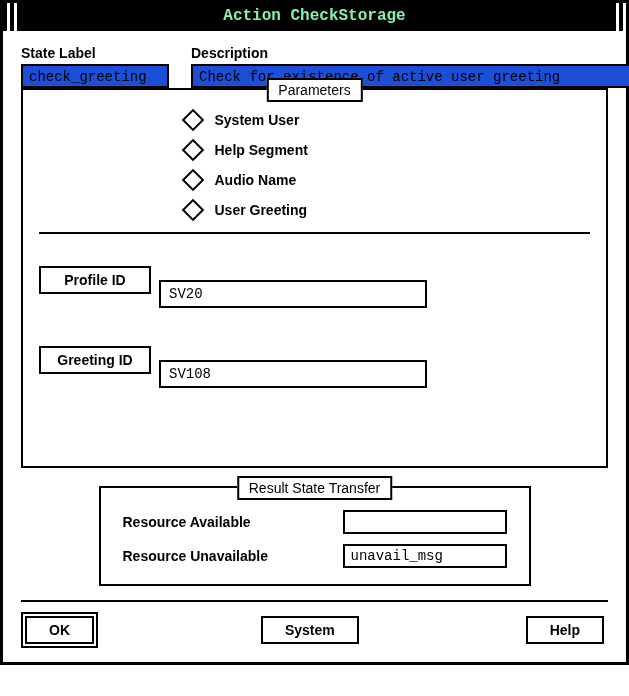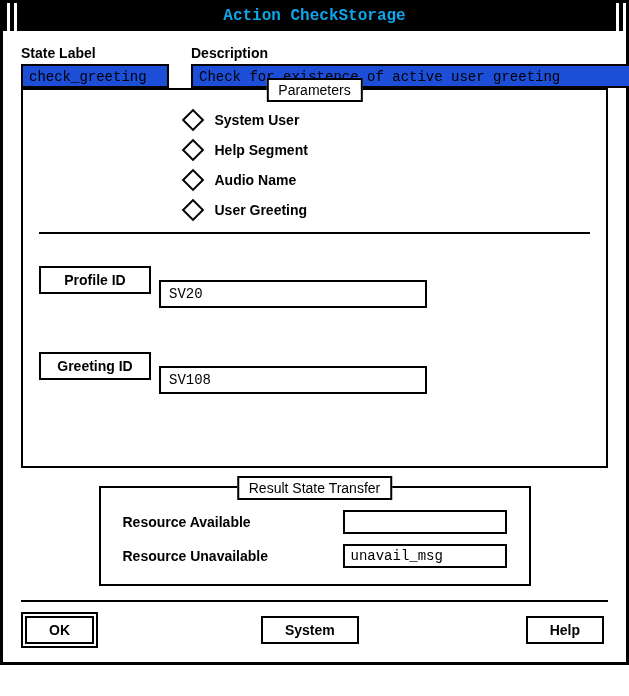--- a/index.html
+++ b/index.html
@@ -11,21 +11,21 @@
     background: #fff;
     width: 629px;
   }
   .window {
     border: 3px solid #000;
     background: #fff;
     position: relative;
   }
   .titlebar {
     background: #000;
-    color: #0ea5e9;
+    color: #86efac;
     text-align: center;
     padding: 4px 0 6px 0;
     font-family: "Courier New", monospace;
     font-size: 16px;
     font-weight: bold;
     position: relative;
   }
   .titlebar::before,
   .titlebar::after {
     content: "";
@@ -96,21 +96,21 @@
     transform: rotate(45deg);
     border: 2px solid #000;
     background: #fff;
     flex: none;
   }
   .hr {
     border: none;
     border-top: 2px solid #000;
     margin: 14px 0 18px 0;
   }
-  .form-rows { display: flex; flex-direction: column; gap: 30px; }
+  .form-rows { display: flex; flex-direction: column; gap: 24px; }
   .form-row { display: flex; align-items: center; gap: 8px; }
   .lbl-box {
     border: 2px solid #000;
     padding: 4px 10px;
     font-weight: bold;
     font-size: 14px;
     width: 112px;
     text-align: center;
   }
   .val-input {

